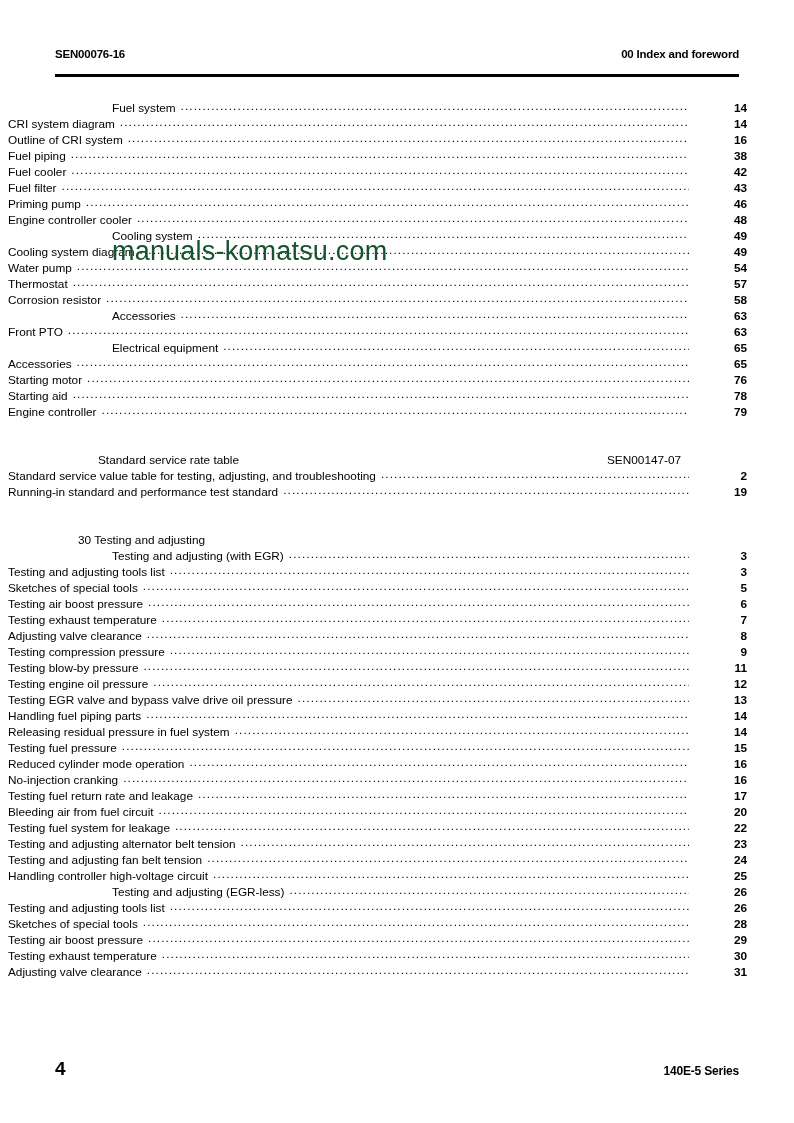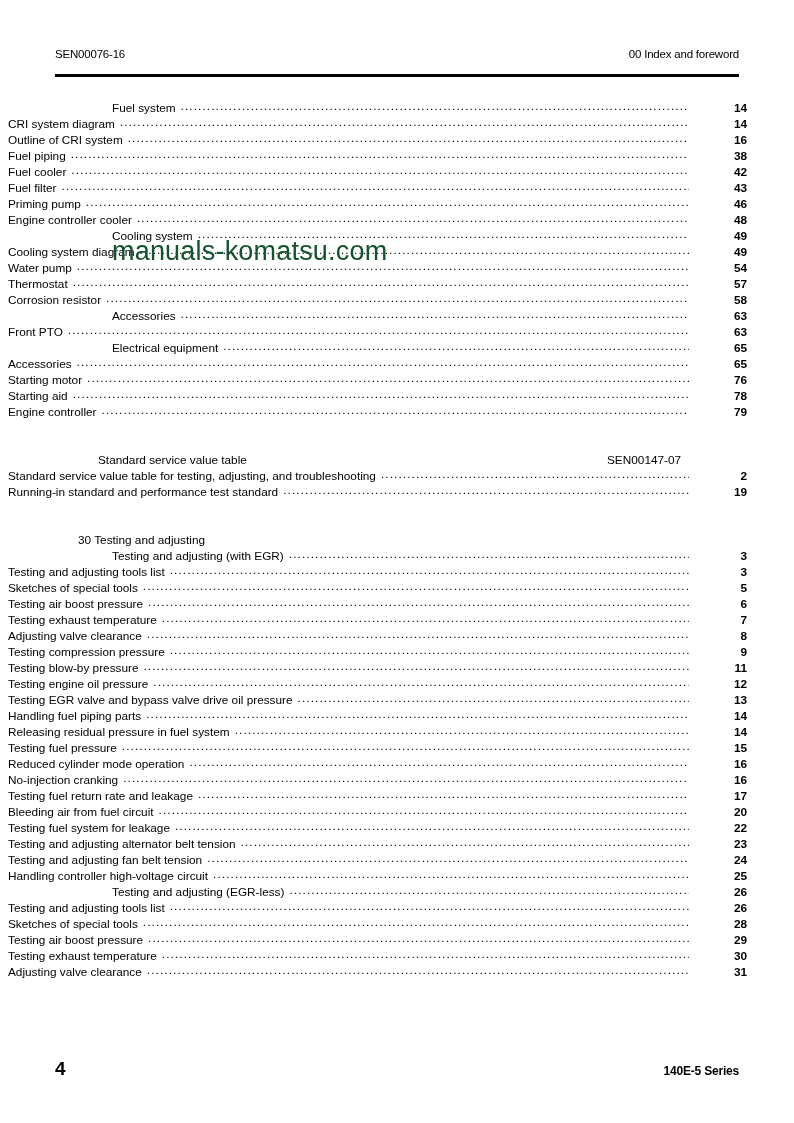--- a/index.html
+++ b/index.html
@@ -23,21 +23,21 @@
   
   .page-header {
     position: absolute;
     left: 55px;
     top: 48px;
     width: 684px;
     display: flex;
     justify-content: space-between;
     align-items: flex-end;
     font-size: 11.5px;
-    font-weight: normal;
+    font-weight: bold;
     letter-spacing: -0.2px;
   }
   .header-rule {
     position: absolute;
     left: 55px;
     top: 74px;
     width: 684px;
     height: 3px;
     background: #000000;
   }
@@ -249,21 +249,21 @@
         <span class="pg">78</span>
       </div>
       <div class="toc-line lvl3">
         <span class="lbl">Engine controller</span>
         <span class="dots"></span>
         <span class="pg">79</span>
       </div>
       <div class="toc-line spacer"></div>
       <div class="toc-line spacer"></div>
       <div class="toc-line lvl1 nodots">
-        <span class="lbl">Standard service value table</span>
+        <span class="lbl">Standard service rate table</span>
         <span class="sen">SEN00147-07</span>
       </div>
       <div class="toc-line lvl3">
         <span class="lbl">Standard service value table for testing, adjusting, and troubleshooting</span>
         <span class="dots"></span>
         <span class="pg">2</span>
       </div>
       <div class="toc-line lvl3">
         <span class="lbl">Running-in standard and performance test standard</span>
         <span class="dots"></span>

